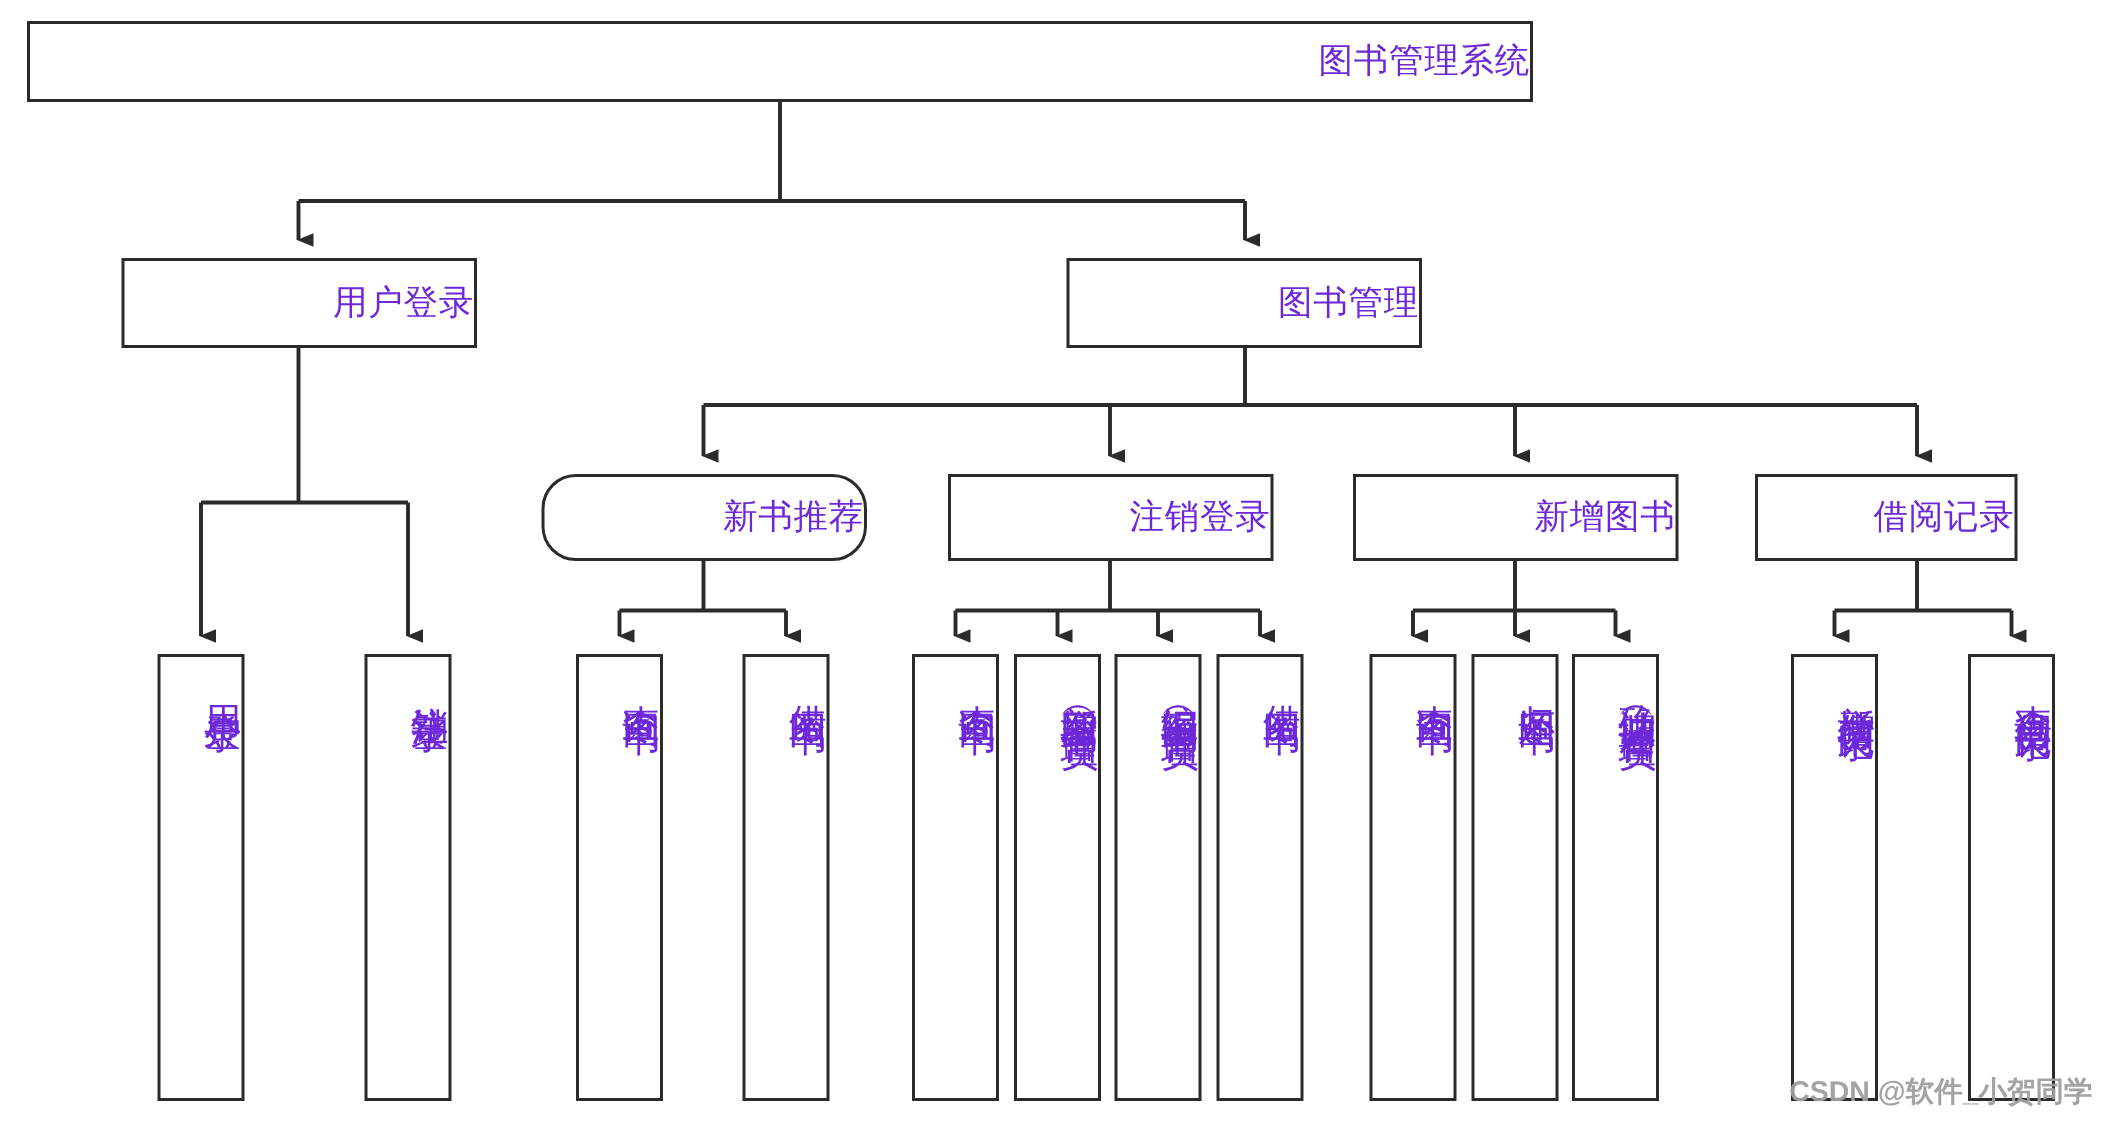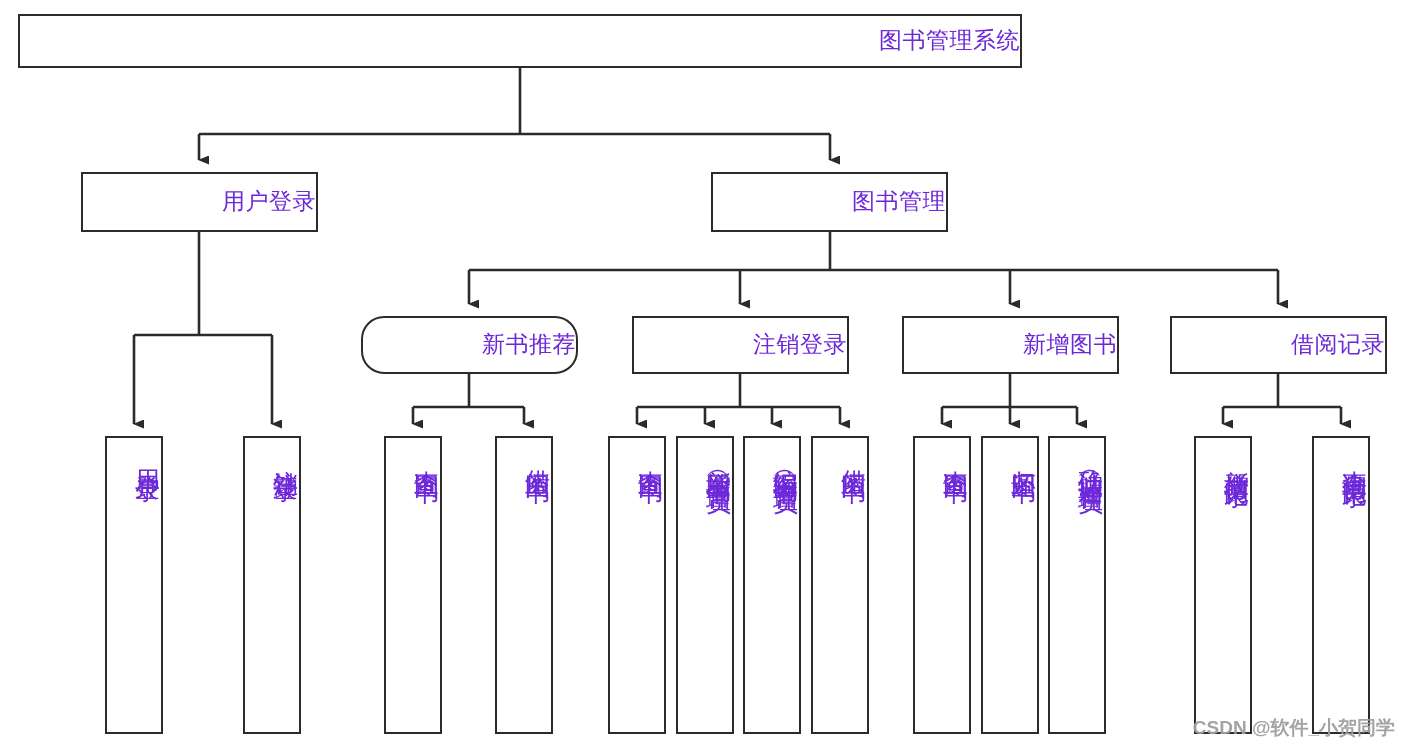--- a/index.html
+++ b/index.html
@@ -138,21 +138,21 @@
 
   <div class="node horizontal" style="left:361px; top:316px; width:217px; height:58px;border-radius:23px;">
     <span class="node-label">新书推荐</span>
   </div>
   <div class="node horizontal" style="left:632px; top:316px; width:217px; height:58px;">
     <span class="node-label">注销登录</span>
   </div>
   <div class="node horizontal" style="left:902px; top:316px; width:217px; height:58px;">
     <span class="node-label">新增图书</span>
   </div>
-  <div class="node horizontal" style="left:1170px; top:316px; width:217px; height:58px;">
+  <div class="node horizontal" style="left:1170px; top:316px; width:175px; height:58px;">
     <span class="node-label">借阅记录</span>
   </div>
 
   <div class="node vertical" style="left:105px; top:436px; width:58px; height:298px;">
     <span class="node-label">用户登录</span>
   </div>
   <div class="node vertical" style="left:243px; top:436px; width:58px; height:298px;">
     <span class="node-label">注销登录</span>
   </div>
 

